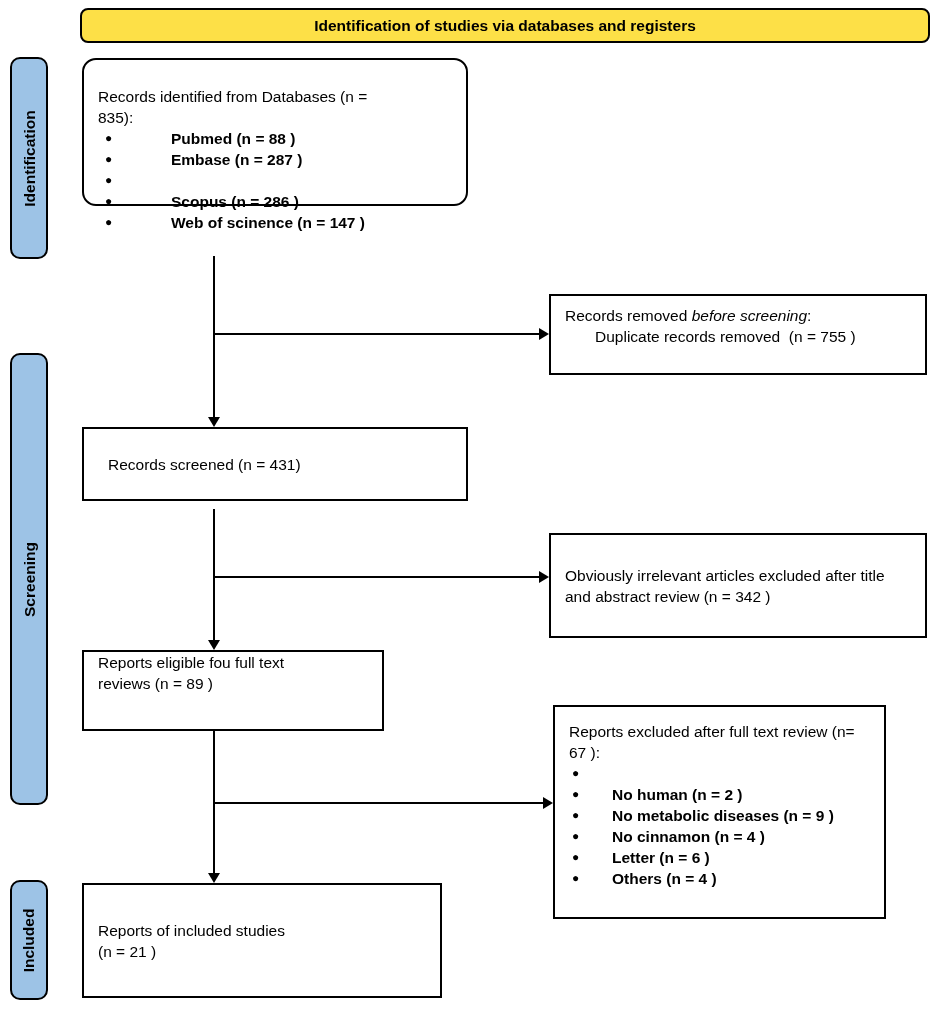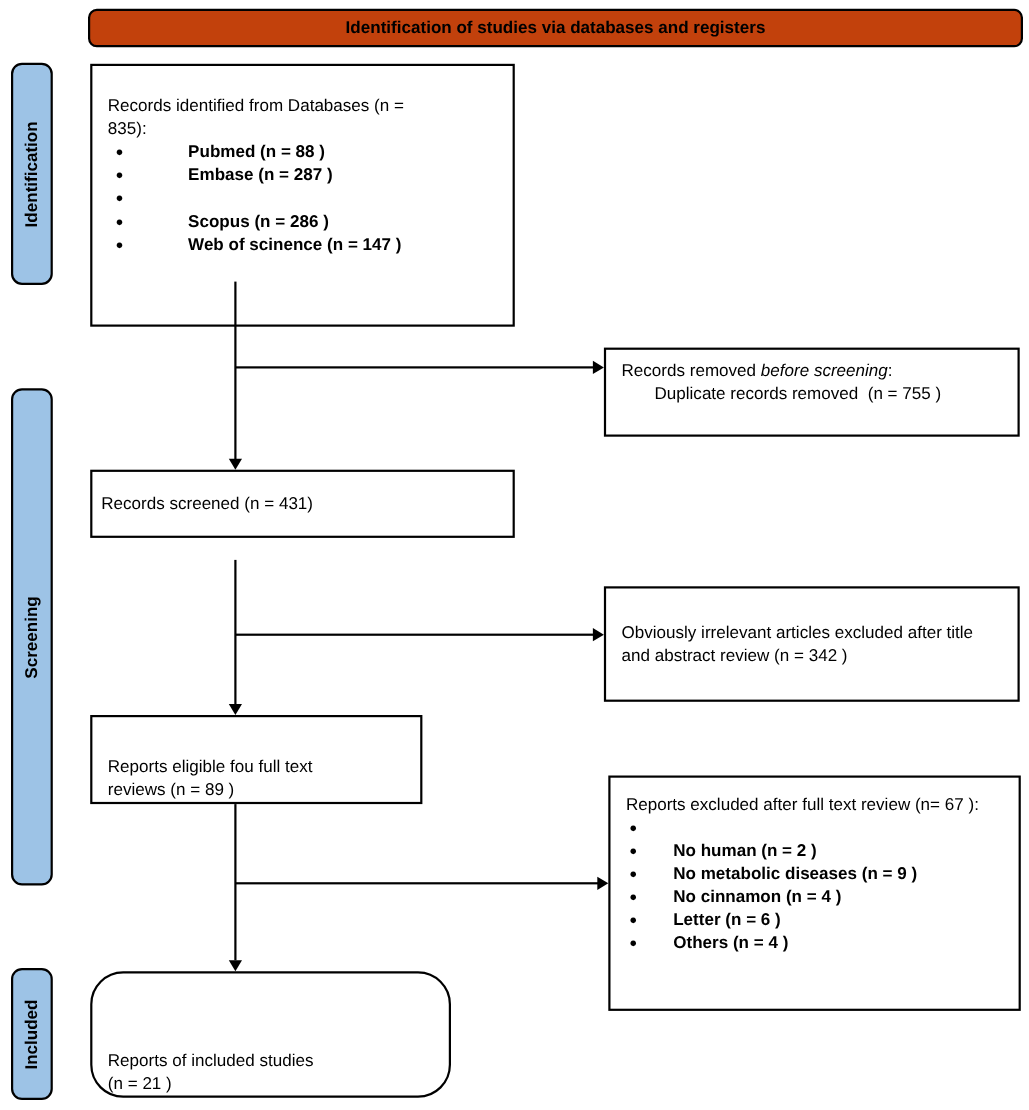--- a/index.html
+++ b/index.html
@@ -13,21 +13,21 @@
     font-size: 15.5px;
     line-height: 21px;
     color: #000000;
   }
 
   
   .banner {
     position: absolute;
     left: 80px; top: 8px;
     width: 850px; height: 35px;
-    background: #c2410c;
+    background: #fde047;
     border: 2px solid #000000;
     border-radius: 8px;
     display: flex; align-items: center; justify-content: center;
     font-weight: bold;
   }
 
   
   .stage-bar {
     position: absolute;
     left: 10px;
@@ -45,27 +45,27 @@
   .bar-identification { top: 57px; height: 202px; }
   .bar-screening      { top: 353px; height: 452px; }
   .bar-included       { top: 880px; height: 120px; }
 
   
   .fbox {
     position: absolute;
     background: #ffffff;
     border: 2px solid #000000;
   }
-  .box-records-identified { left: 82px;  top: 58px;  width: 386px; height: 239px; padding: 26px 10px 0 14px; }
-  .box-records-removed    { left: 549px; top: 294px; width: 378px; height: 81px;  padding: 9px 10px 0 14px; margin-top: 22px; }
-  .box-records-screened   { left: 82px;  top: 427px; width: 386px; height: 62px;  padding-left: 8px; display: flex; align-items: center; }
+  .box-records-identified { left: 82px;  top: 58px;  width: 386px; height: 148px; padding: 26px 10px 0 14px; border-radius: 14px; }
+  .box-records-removed    { left: 549px; top: 294px; width: 378px; height: 81px;  padding: 9px 10px 0 14px; }
+  .box-records-screened   { left: 82px;  top: 427px; width: 386px; height: 74px;  padding-left: 24px; display: flex; align-items: center; }
   .box-irrelevant         { left: 549px; top: 533px; width: 378px; height: 105px;  padding-left: 14px; display: flex; align-items: center; }
-  .box-eligible           { left: 82px;  top: 650px; width: 302px; height: 81px;  padding-left: 14px; display: flex; align-items: flex-end; }
-  .box-excluded           { left: 553px; top: 705px; width: 375px; height: 214px; padding: 14px 8px 0 14px; }
-  .box-included-studies   { left: 82px;  top: 883px; width: 328px; height: 115px; padding-left: 14px; display: flex; align-items: flex-end; border-radius: 30px; }
+  .box-eligible           { left: 82px;  top: 650px; width: 302px; height: 81px;  padding-left: 14px; display: flex; align-items: flex-start; }
+  .box-excluded           { left: 553px; top: 705px; width: 333px; height: 214px; padding: 14px 8px 0 14px; }
+  .box-included-studies   { left: 82px;  top: 883px; width: 360px; height: 115px; padding-left: 14px; display: flex; align-items: center; }
 
   .w300 { max-width: 300px; }
   .w330 { max-width: 330px; }
   .w230 { max-width: 230px; }
   .w200 { max-width: 200px; }
 
   ul.blist { list-style: none; }
   ul.blist li { display: flex; align-items: flex-start; }
   .blist-wide li { padding-left: 7px; }
   .blist-wide .bullet { width: 66px; flex: none; }

